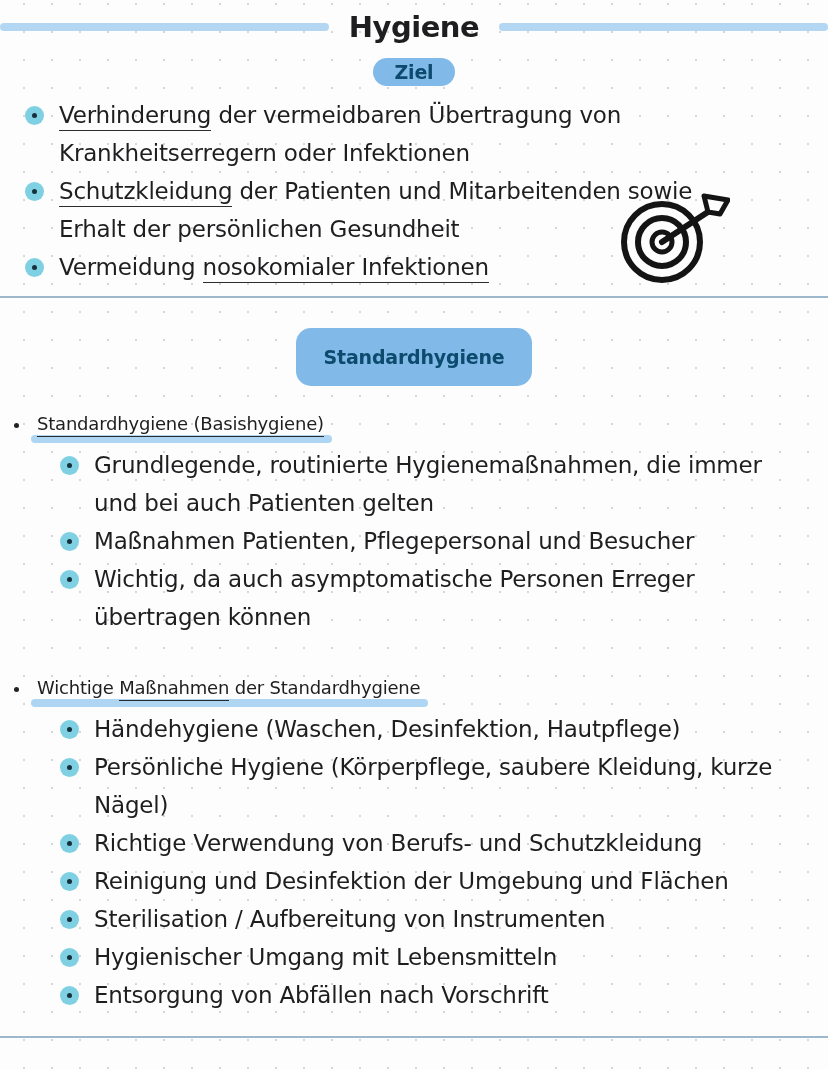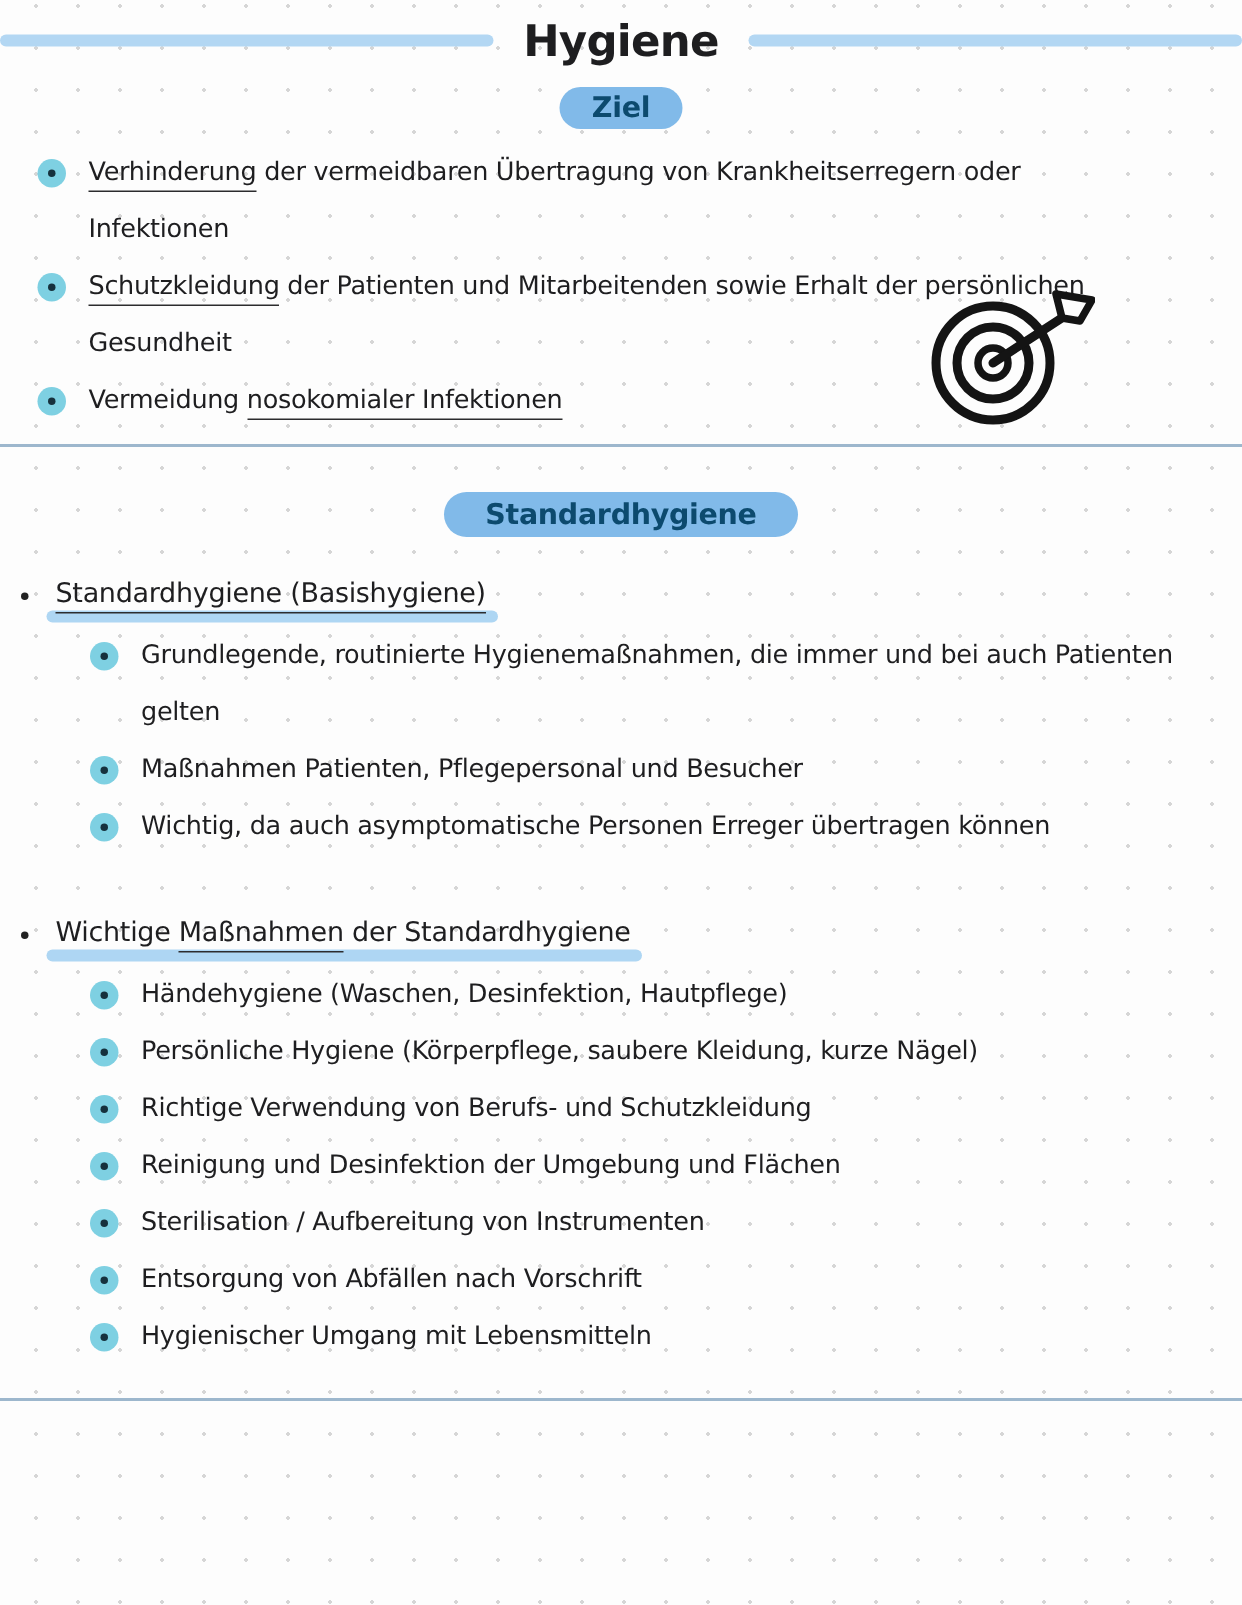--- a/index.html
+++ b/index.html
@@ -34,27 +34,27 @@
 
   
   .pill-wrap{display:flex;justify-content:center;}
   .pill{
     background:#81bae9;color:#0c4a6e;
     font-weight:bold;font-size:19px;
     padding:3px 22px;border-radius:15px;
     letter-spacing:-0.2px;
   }
   .pill.ziel{margin-top:10px;}
-  .pill.section{margin-top:30px;padding:4px 28px;}
+  .pill.section{margin-top:30px;padding:18px 28px;}
 
   
   .goal-list{margin:10px 0 0 25px;}
   .li{
     display:flex;align-items:flex-start;gap:15px;
-    line-height:38px;font-size:17px;
+    line-height:38px;font-size:23px;
   }
   .li .txt{max-width:690px;letter-spacing:-0.2px;}
 
   .bullet{
     flex:0 0 auto;width:19px;height:19px;border-radius:50%;
     background:#7ed0e2;margin-top:10px;
     display:flex;align-items:center;justify-content:center;
   }
   .bullet .bdot{width:5px;height:5px;border-radius:50%;background:#16313d;}
 
@@ -204,26 +204,26 @@
       <div class="li">
         <span class="bullet">
             <span class="bdot"></span>
           </span>
         <span class="txt">Sterilisation / Aufbereitung von Instrumenten</span>
       </div>
       <div class="li">
         <span class="bullet">
             <span class="bdot"></span>
           </span>
+        <span class="txt">Hygienischer Umgang mit Lebensmitteln</span>
+      </div>
+      <div class="li">
+        <span class="bullet">
+            <span class="bdot"></span>
+          </span>
         <span class="txt">Entsorgung von Abfällen nach Vorschrift</span>
       </div>
-      <div class="li">
-        <span class="bullet">
-            <span class="bdot"></span>
-          </span>
-        <span class="txt">Hygienischer Umgang mit Lebensmitteln</span>
-      </div>
     </div>
   </div>
 
   <hr class="divider d2">
 
 </div>
 
 </body></html>

